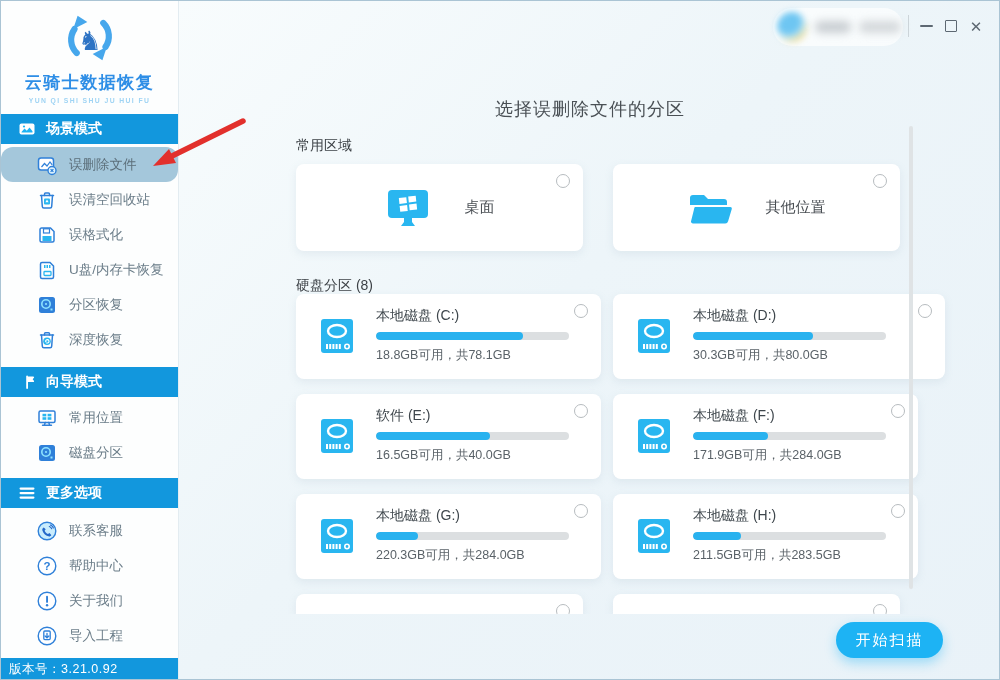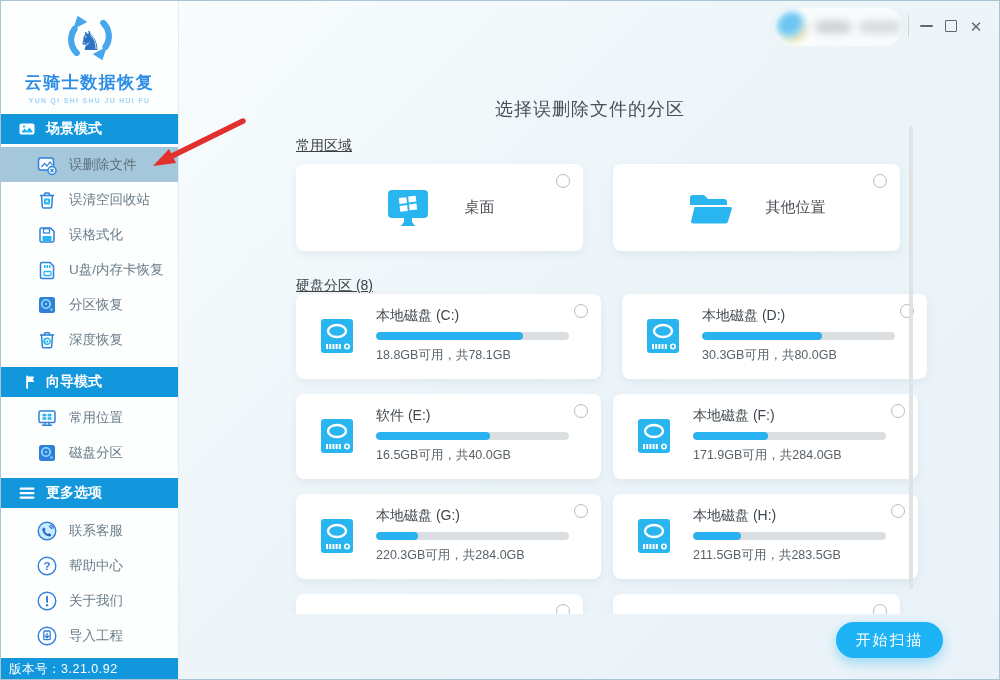--- a/index.html
+++ b/index.html
@@ -4,21 +4,21 @@
 <style>
   html,body{margin:0;padding:0;background:#fff;font-family:"Liberation Sans","DejaVu Sans",sans-serif;}
   #window{position:relative;width:1000px;height:680px;background:#fff;border:1px solid #aac4d4;box-sizing:border-box;overflow:hidden;}
 
   
   #sidebar{position:absolute;left:0;top:0;width:178px;height:680px;background:#fdfefe;border-right:1px solid #e3ecf1;box-sizing:border-box;}
   .logo-block{height:113px;text-align:center;padding-top:6px;box-sizing:border-box;background:#fdfefe;}
   .logo-title{font-size:17px;font-weight:bold;color:#2e8ee6;letter-spacing:1.5px;margin-top:-2px;}
   .logo-sub{font-size:6.8px;color:#9fd4f4;letter-spacing:1.4px;margin-top:3px;font-weight:bold;}
   .side-header{height:30px;background:#1297dd;color:#fff;display:flex;align-items:center;gap:10px;padding-left:17px;font-size:14px;font-weight:bold;}
-  .side-item{height:35px;display:flex;align-items:center;gap:11px;padding-left:35px;font-size:13.5px;color:#6b7d89;cursor:pointer;}
+  .side-item{height:35px;display:flex;align-items:center;gap:11px;padding-left:35px;font-size:13.5px;color:#6b7d89;cursor:pointer;border-radius:12px;}
   .side-item.selected{background:#a4c7db;color:#5c6f7a;}
   .side-item svg{flex-shrink:0;}
   .mt10{margin-top:10px;} .mt8{margin-top:8px;} .mt3{margin-top:3px;} .mt5{margin-top:5px;}
   .version-bar{position:absolute;left:0;bottom:0;width:100%;height:23px;background:#1297dd;color:#fff;font-size:12.5px;line-height:23px;padding-left:8px;box-sizing:border-box;letter-spacing:.5px;}
 
   
   #main{position:absolute;left:178px;top:0;width:822px;height:680px;background:linear-gradient(135deg,#f8fcfd 0%,#edf5f9 45%,#e9f2f8 100%);}
   .page-title{position:absolute;top:84px;left:0;width:822px;text-align:center;font-size:18px;color:#4a5055;font-weight:400;letter-spacing:1px;}
 
   
@@ -27,21 +27,21 @@
   .acct-blob1{width:36px;height:12px;border-radius:6px;background:#c9ced2;filter:blur(4px);}
   .acct-blob2{width:42px;height:12px;border-radius:6px;background:#d4d8db;filter:blur(4px);}
   .tb-divider{position:absolute;left:729px;top:14px;width:1px;height:22px;background:#ccd4d9;}
   .win-btn{position:absolute;top:13px;width:24px;height:24px;display:flex;align-items:center;justify-content:center;cursor:pointer;color:#5d6872;}
   .glyph-min{width:13px;height:2px;background:#5d6872;border-radius:1px;}
   .glyph-max{width:10px;height:10px;border:1.6px solid #5d6872;border-radius:1px;}
   .glyph-close{font-size:15px;line-height:1;}
 
   
   .viewport{position:absolute;left:0;top:130px;width:822px;height:483px;overflow:hidden;}
-  .sec-label{position:absolute;left:117px;font-size:14px;color:#3c4146;text-decoration:underline;}
+  .sec-label{position:absolute;left:117px;font-size:14px;color:#3c4146;}
   .common-card{position:absolute;width:287px;height:87px;background:#fff;border-radius:8px;box-shadow:0 3px 8px rgba(140,165,185,.16);cursor:pointer;}
   .common-inner{display:flex;align-items:center;justify-content:center;gap:34px;height:100%;font-size:15px;color:#4a4f54;}
   .radio{position:absolute;top:10px;right:13px;width:14px;height:14px;border:1px solid #b7bcbf;border-radius:50%;background:#fff;box-sizing:border-box;cursor:pointer;}
   .disk-card{position:absolute;width:305px;height:85px;background:#fff;border-radius:8px;box-shadow:0 3px 8px rgba(140,165,185,.16);cursor:pointer;}
   .disk-card .hdd{position:absolute;left:22px;top:21px;}
   .d-name{position:absolute;left:80px;top:13px;font-size:14px;color:#3e464c;}
   .d-bar{position:absolute;left:80px;top:38px;width:193px;height:8px;background:#dcdfe1;border-radius:4px;overflow:hidden;}
   .d-bar i{display:block;height:100%;background:#29b2ef;border-radius:4px;}
   .d-info{position:absolute;left:80px;top:53px;font-size:12.5px;color:#5a6268;}
   .partial-card{position:absolute;width:287px;height:20px;background:#fff;border-radius:8px 8px 0 0;box-shadow:0 3px 8px rgba(140,165,185,.16);overflow:hidden;}
@@ -340,21 +340,21 @@
         <span class="radio"></span>
         <svg class="hdd" width="38" height="42">
             <use href="#i-hdd"></use>
           </svg>
         <div class="d-name">本地磁盘 (C:)</div>
         <div class="d-bar">
             <i style="width: 76%;"></i>
           </div>
         <div class="d-info">18.8GB可用，共78.1GB</div>
       </div>
-      <div class="disk-card" style="left:443px;top:163px;">
+      <div class="disk-card" style="left:434px;top:163px;padding-left:27px;">
         <span class="radio"></span>
         <svg class="hdd" width="38" height="42">
             <use href="#i-hdd"></use>
           </svg>
         <div class="d-name">本地磁盘 (D:)</div>
         <div class="d-bar">
             <i style="width: 62%;"></i>
           </div>
         <div class="d-info">30.3GB可用，共80.0GB</div>
       </div>

